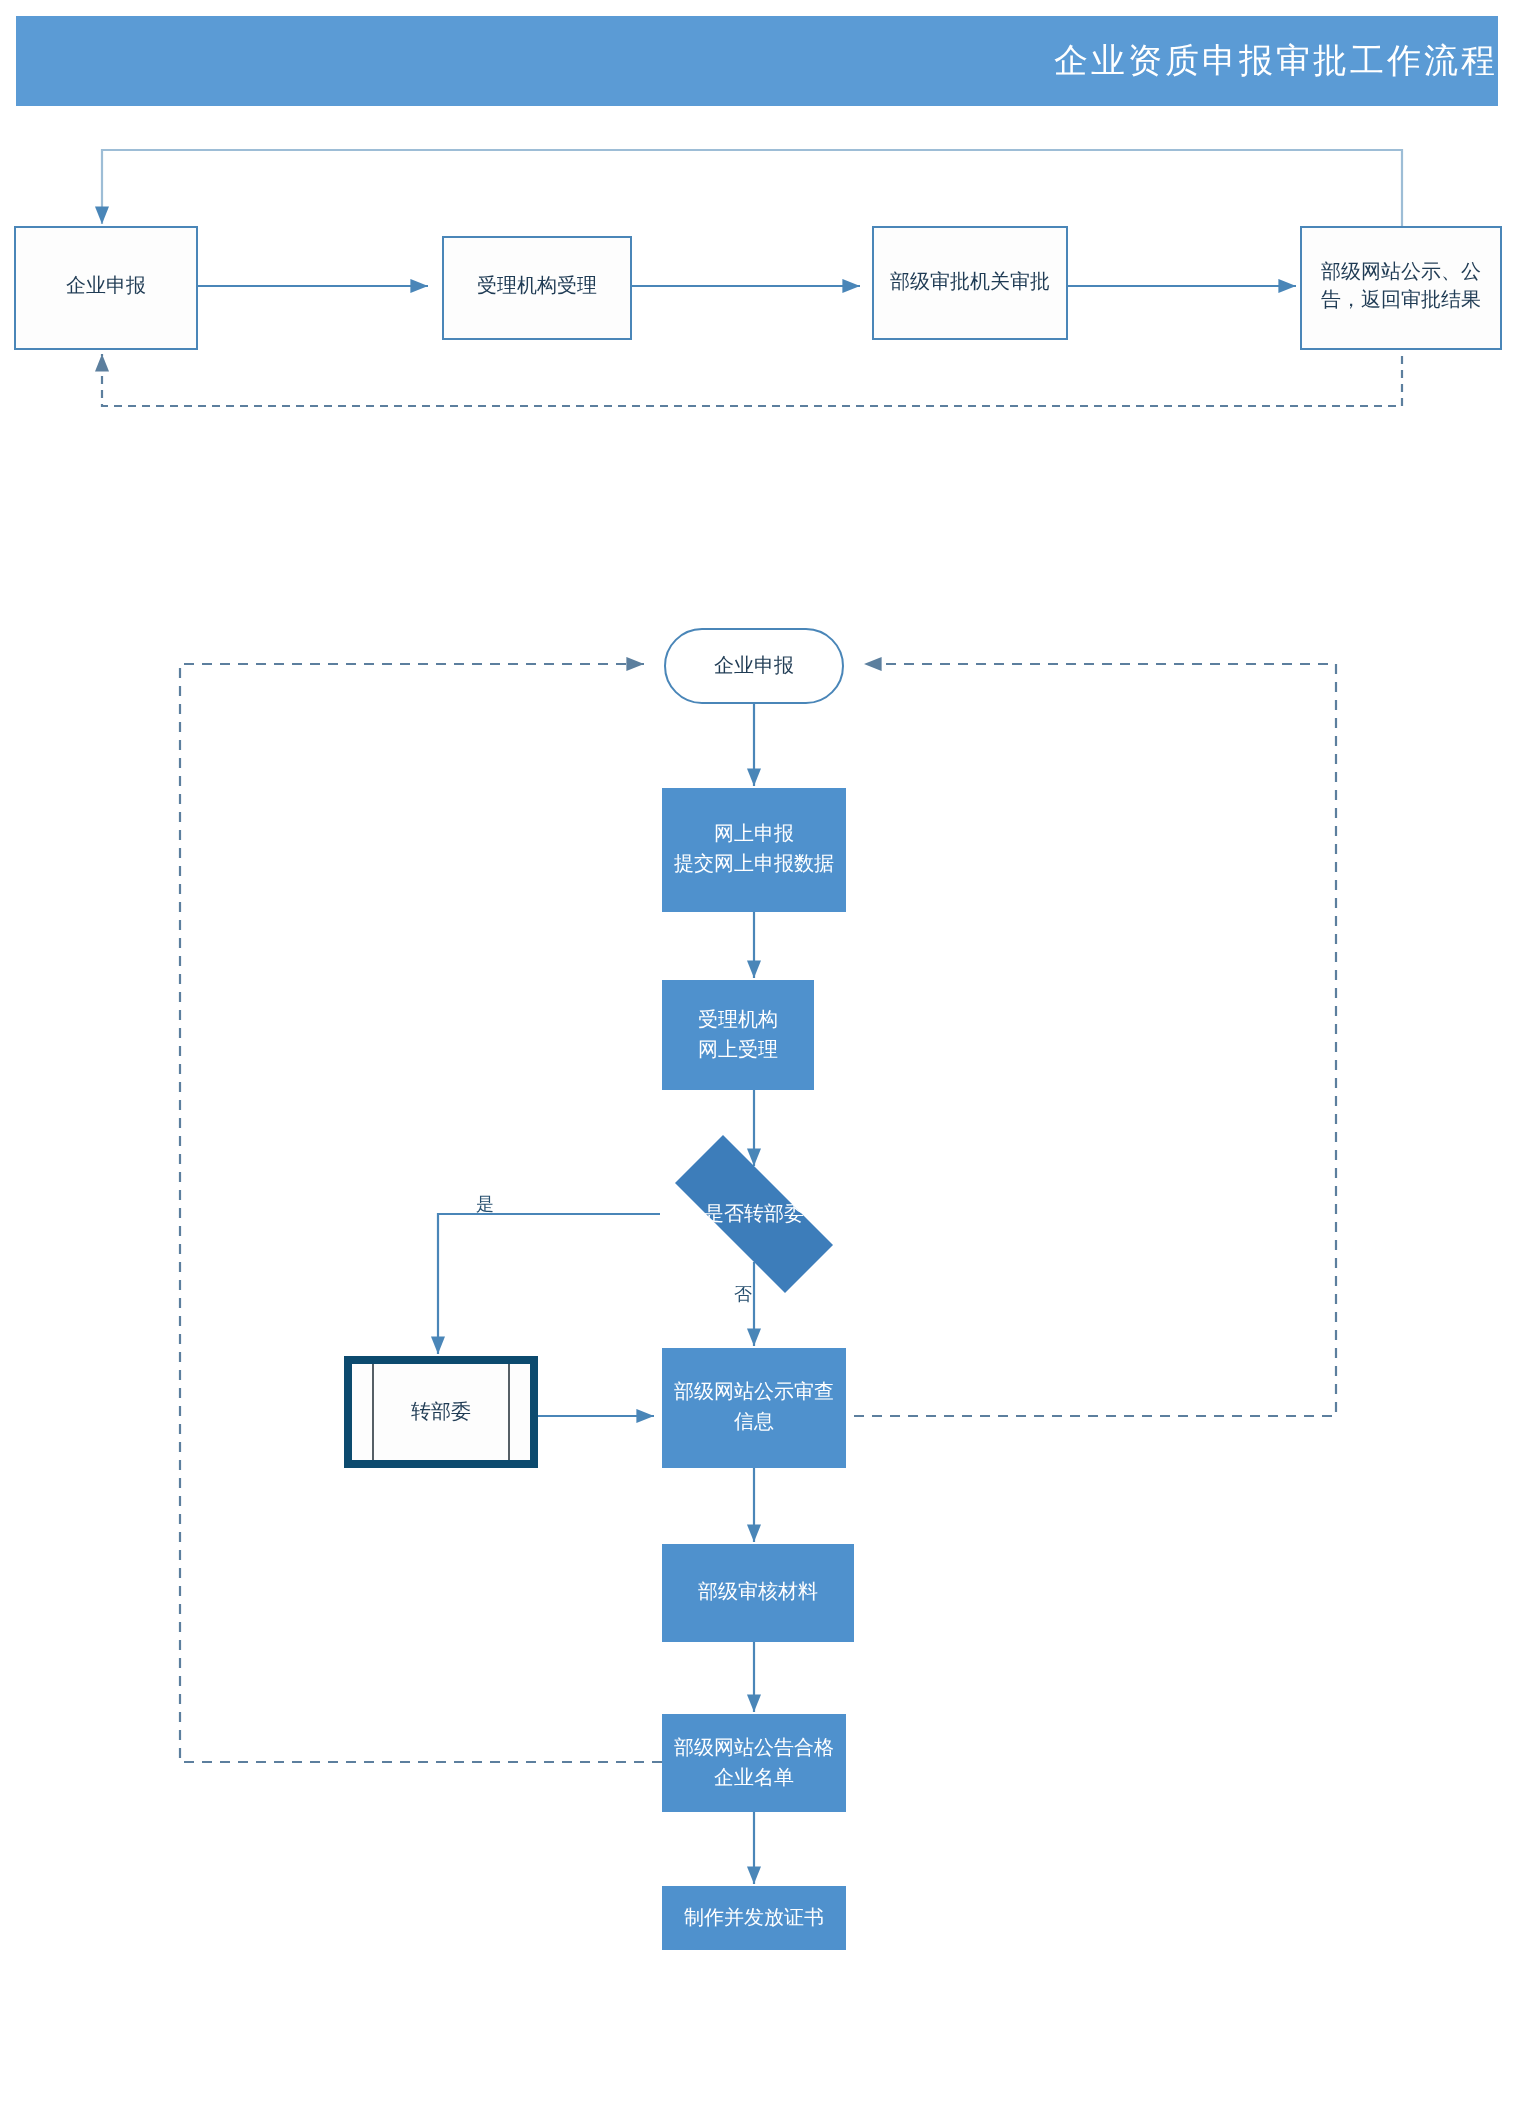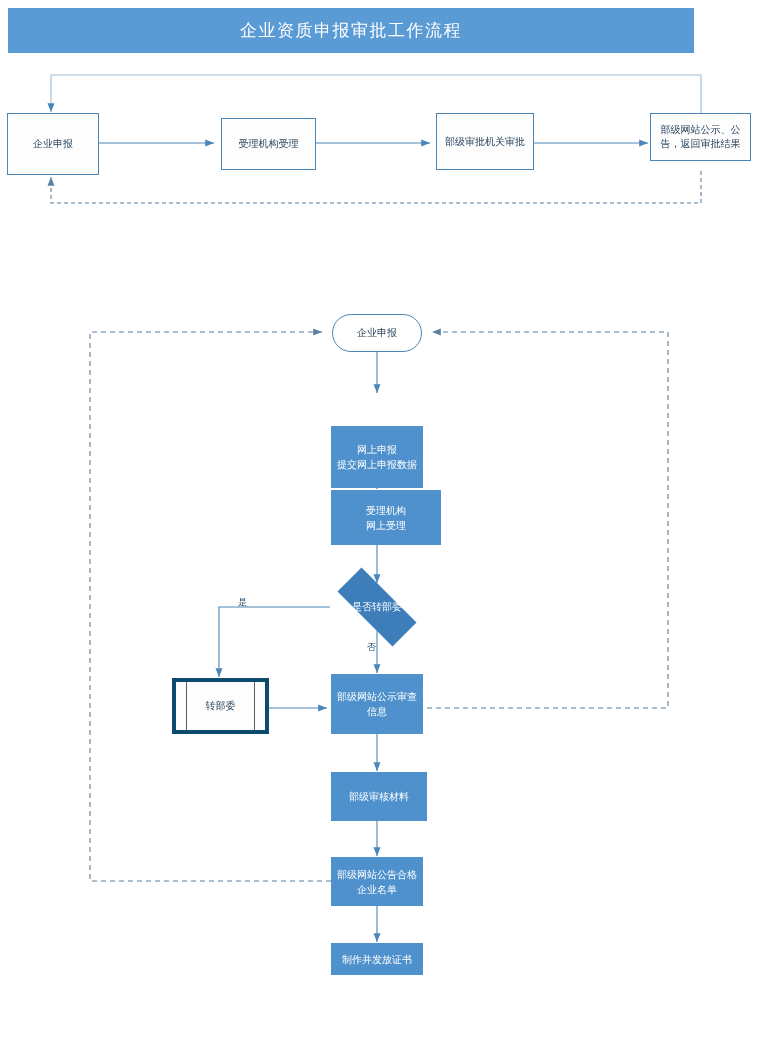--- a/index.html
+++ b/index.html
@@ -16,26 +16,26 @@
     height: 1061px;
     background: #ffffff;
     overflow: hidden;
   }
 
   
   .title-bar {
     position: absolute;
     left: 8px;
     top: 8px;
-    width: 686px;
+    width: 741px;
     height: 45px;
     background: #5b9bd5;
     display: flex;
     align-items: center;
-    justify-content: center;
+    justify-content: flex-end;
     box-sizing: border-box;
   }
   .title-bar .title-text {
     color: #ffffff;
     font-size: 17px;
     letter-spacing: 1.5px;
     font-weight: normal;
     white-space: nowrap;
   }
 
@@ -217,36 +217,36 @@
   </div>
 
   <div class="proc-outline" style="left:221px; top:118px; width:95px;  height:52px;">
     <span>受理机构受理</span>
   </div>
 
   <div class="proc-outline" style="left:436px; top:113px; width:98px;  height:57px;">
     <span>部级审批机关审批</span>
   </div>
 
-  <div class="proc-outline" style="left:650px; top:113px; width:101px; height:48px;">
+  <div class="proc-outline" style="left:650px; top:113px; width:101px; height:62px;">
     <span>部级网站公示、公告，返回审批结果</span>
   </div>
 
   <div class="terminator" style="left:332px; top:314px; width:90px; height:38px;">
     <span>企业申报</span>
   </div>
 
-  <div class="proc-filled" style="left:331px; top:394px; width:92px; height:62px;margin-top:32px;">
+  <div class="proc-filled" style="left:331px; top:394px; width:92px; height:62px;">
     <div>
       <div>网上申报</div>
       <div>提交网上申报数据</div>
     </div>
   </div>
 
-  <div class="proc-filled" style="left:331px; top:490px; width:110px; height:55px;">
+  <div class="proc-filled" style="left:331px; top:490px; width:76px; height:55px;">
     <div>
       <div>受理机构</div>
       <div>网上受理</div>
     </div>
   </div>
 
   <div class="decision" style="left:322px; top:583px; width:110px; height:48px;">
     <div class="diamond-shape"></div>
     <span class="decision-label">是否转部委</span>
   </div>

